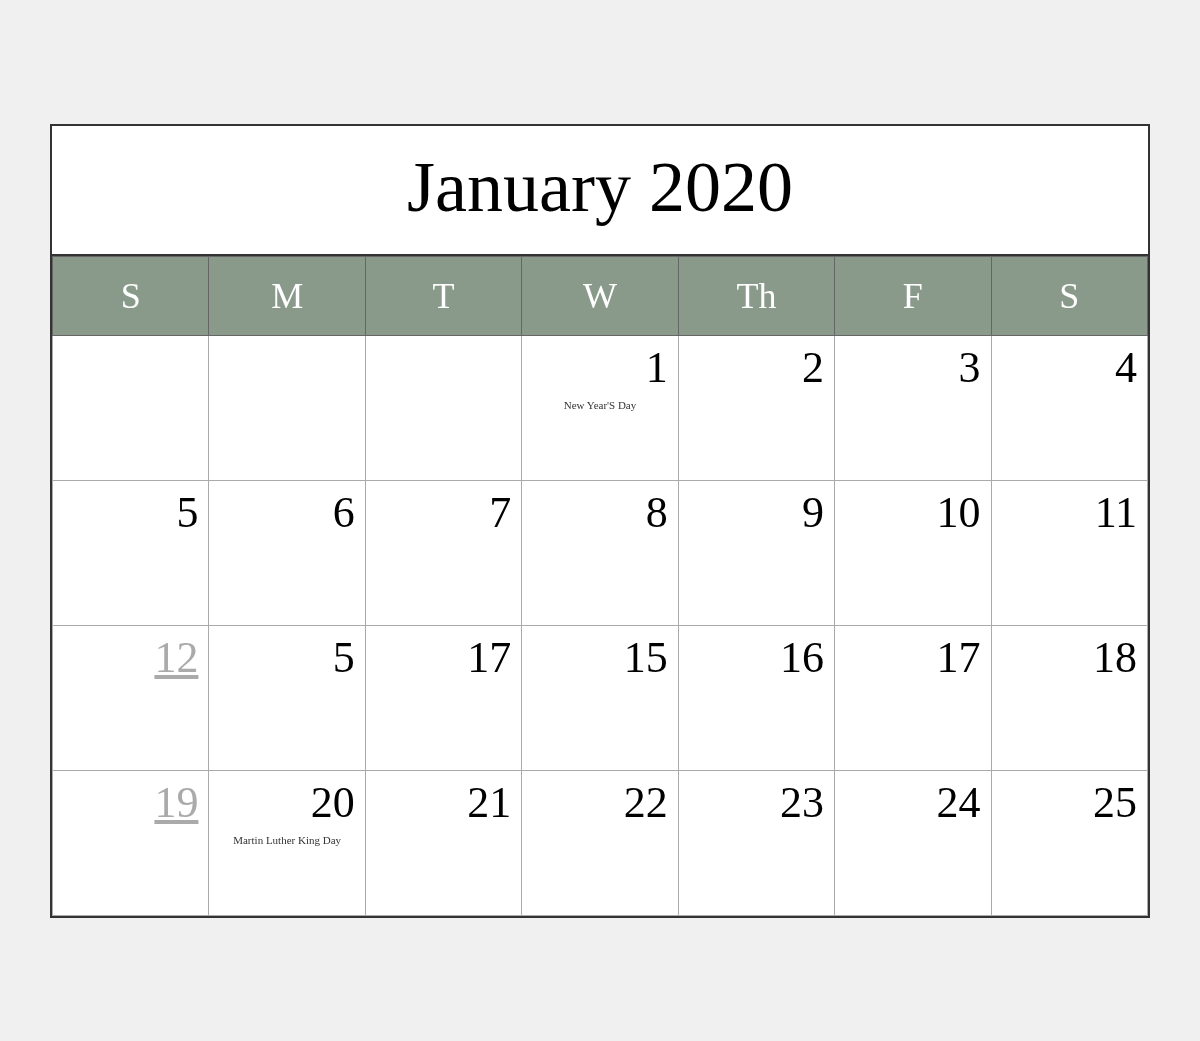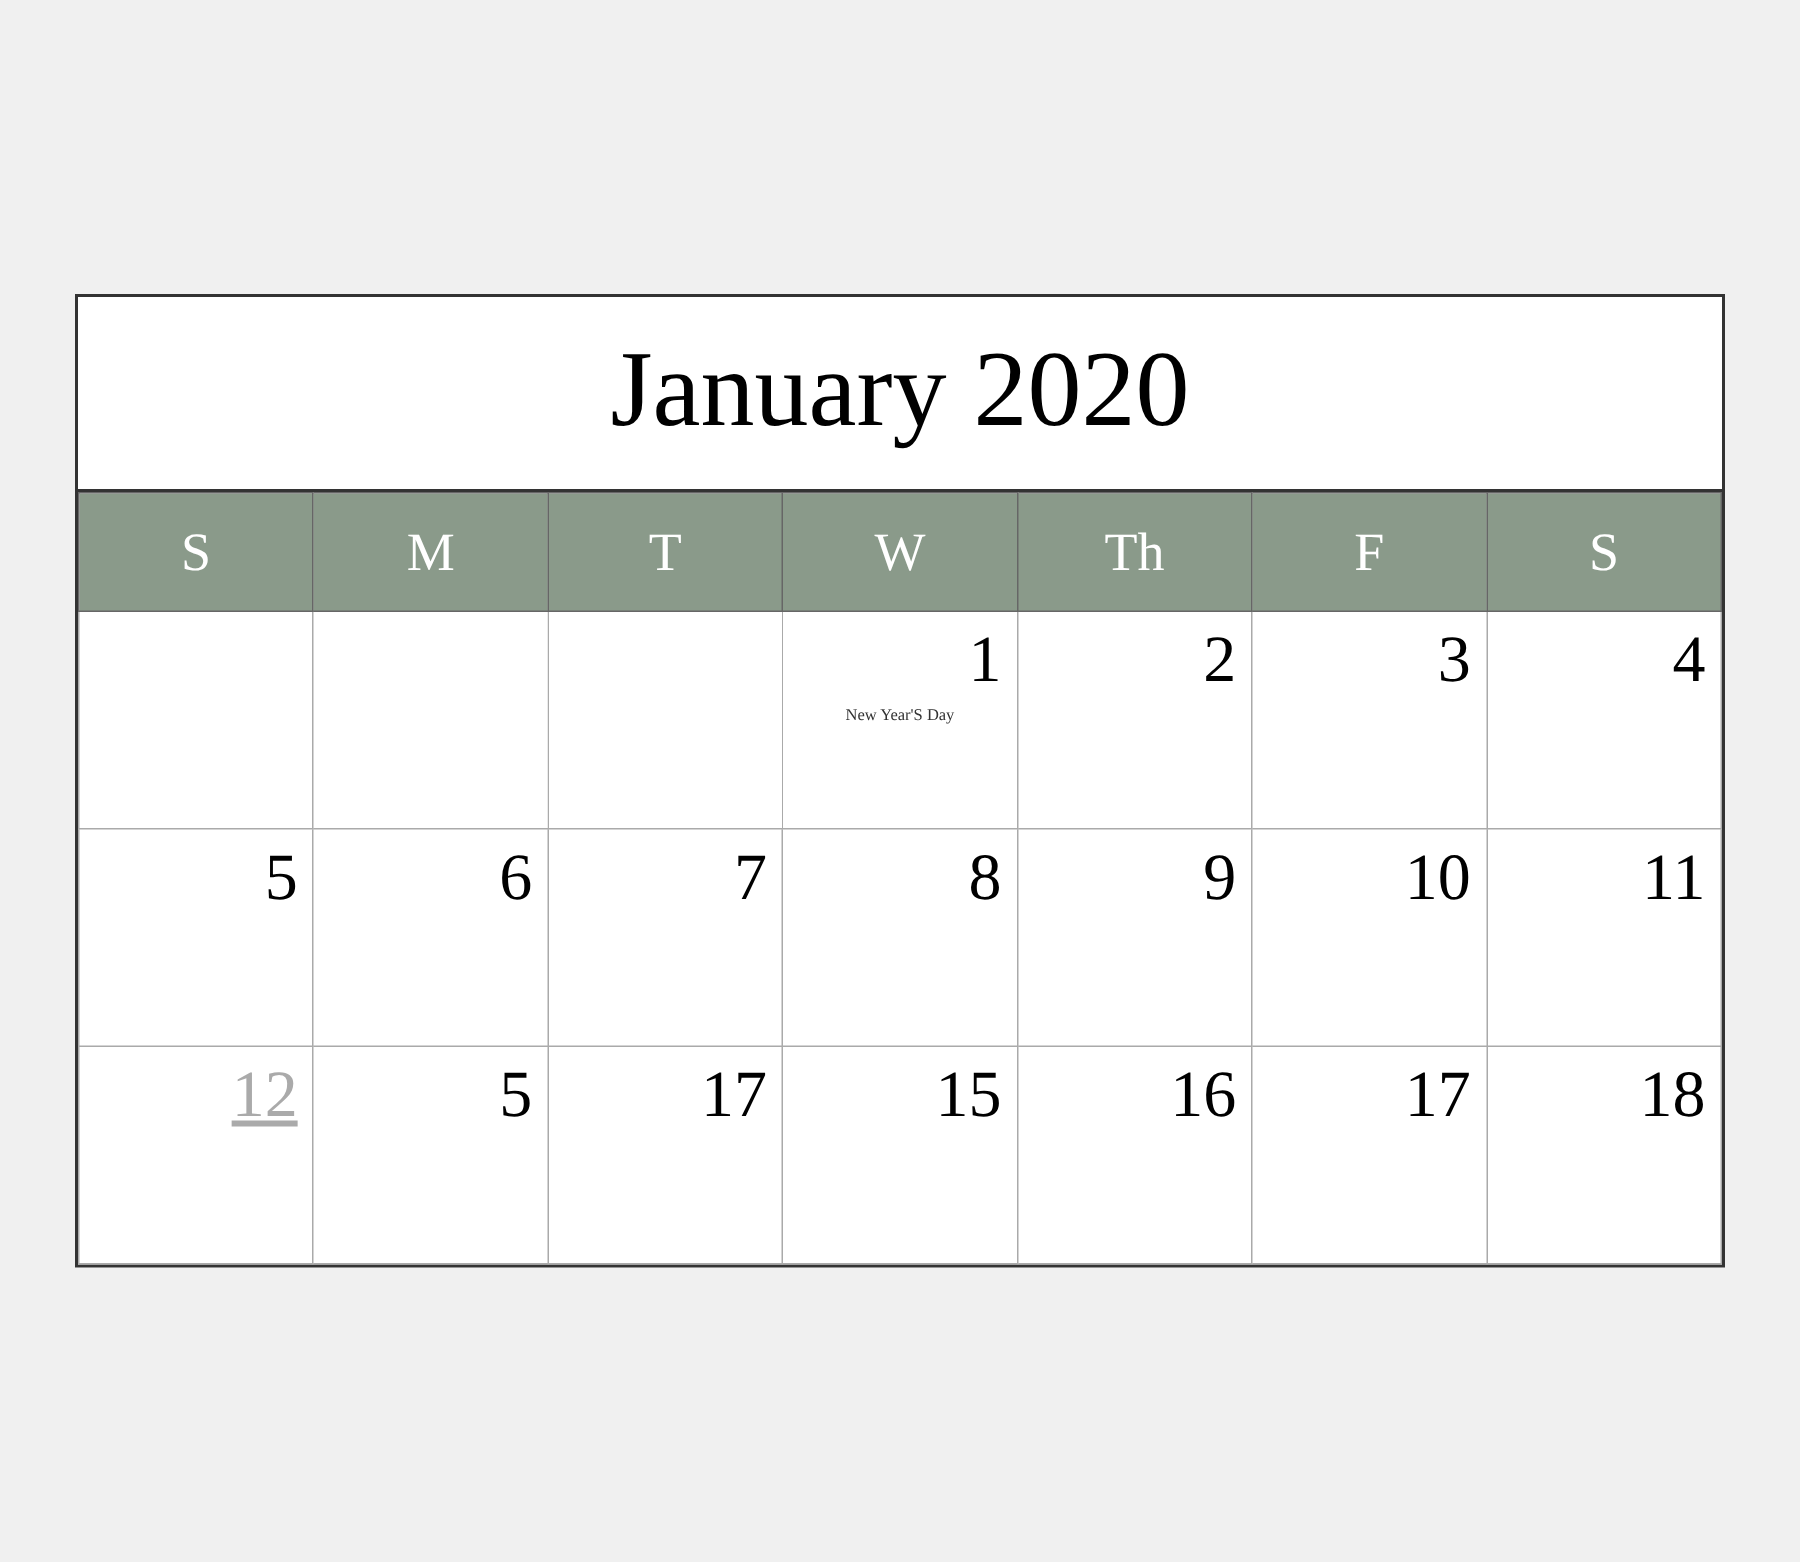--- a/index.html
+++ b/index.html
@@ -158,15 +158,39 @@
           <td>
             <span class="day-number">16</span>
           </td>
           <td>
             <span class="day-number">17</span>
           </td>
           <td>
             <span class="day-number">18</span>
           </td>
         </tr>
+        <tr>
+          <td>
+            <span class="day-number greyed">19</span>
+          </td>
+          <td>
+            <span class="day-number">20</span>
+            <div class="holiday-label">Martin Luther King Day</div>
+          </td>
+          <td>
+            <span class="day-number">21</span>
+          </td>
+          <td>
+            <span class="day-number">22</span>
+          </td>
+          <td>
+            <span class="day-number">23</span>
+          </td>
+          <td>
+            <span class="day-number">24</span>
+          </td>
+          <td>
+            <span class="day-number">25</span>
+          </td>
+        </tr>
       </tbody>
   </table>
 </div>
 
 </body></html>

